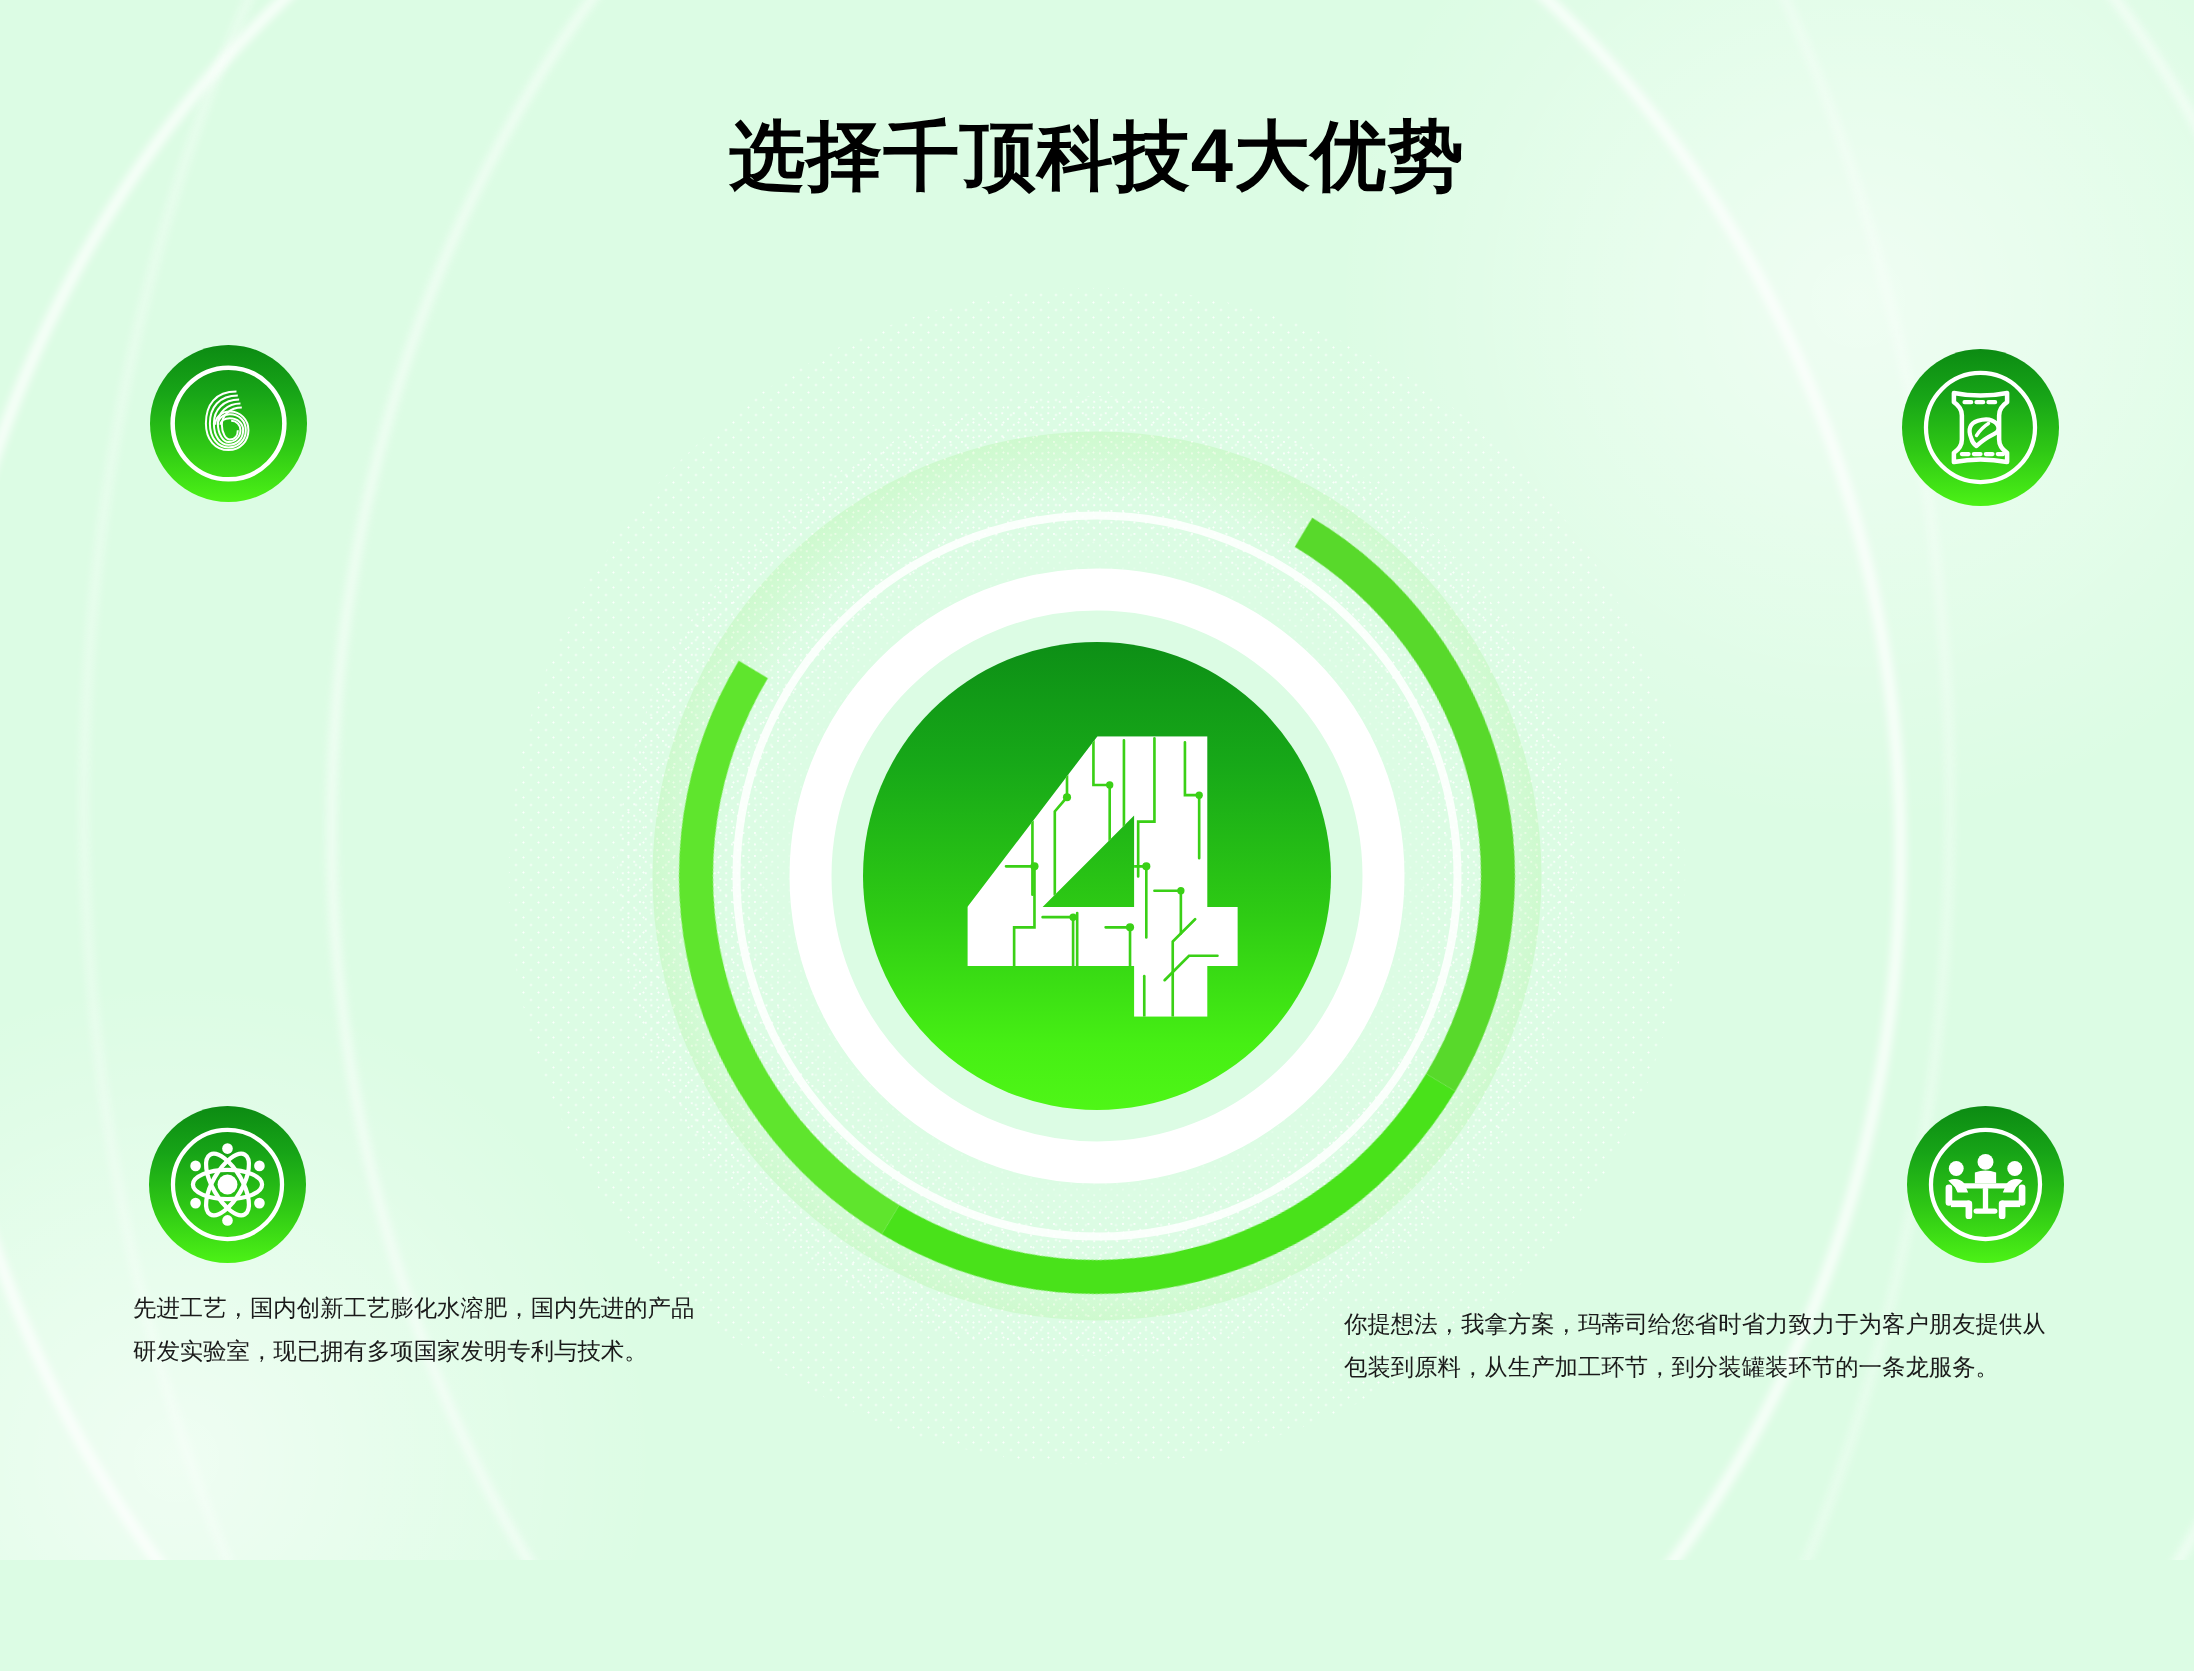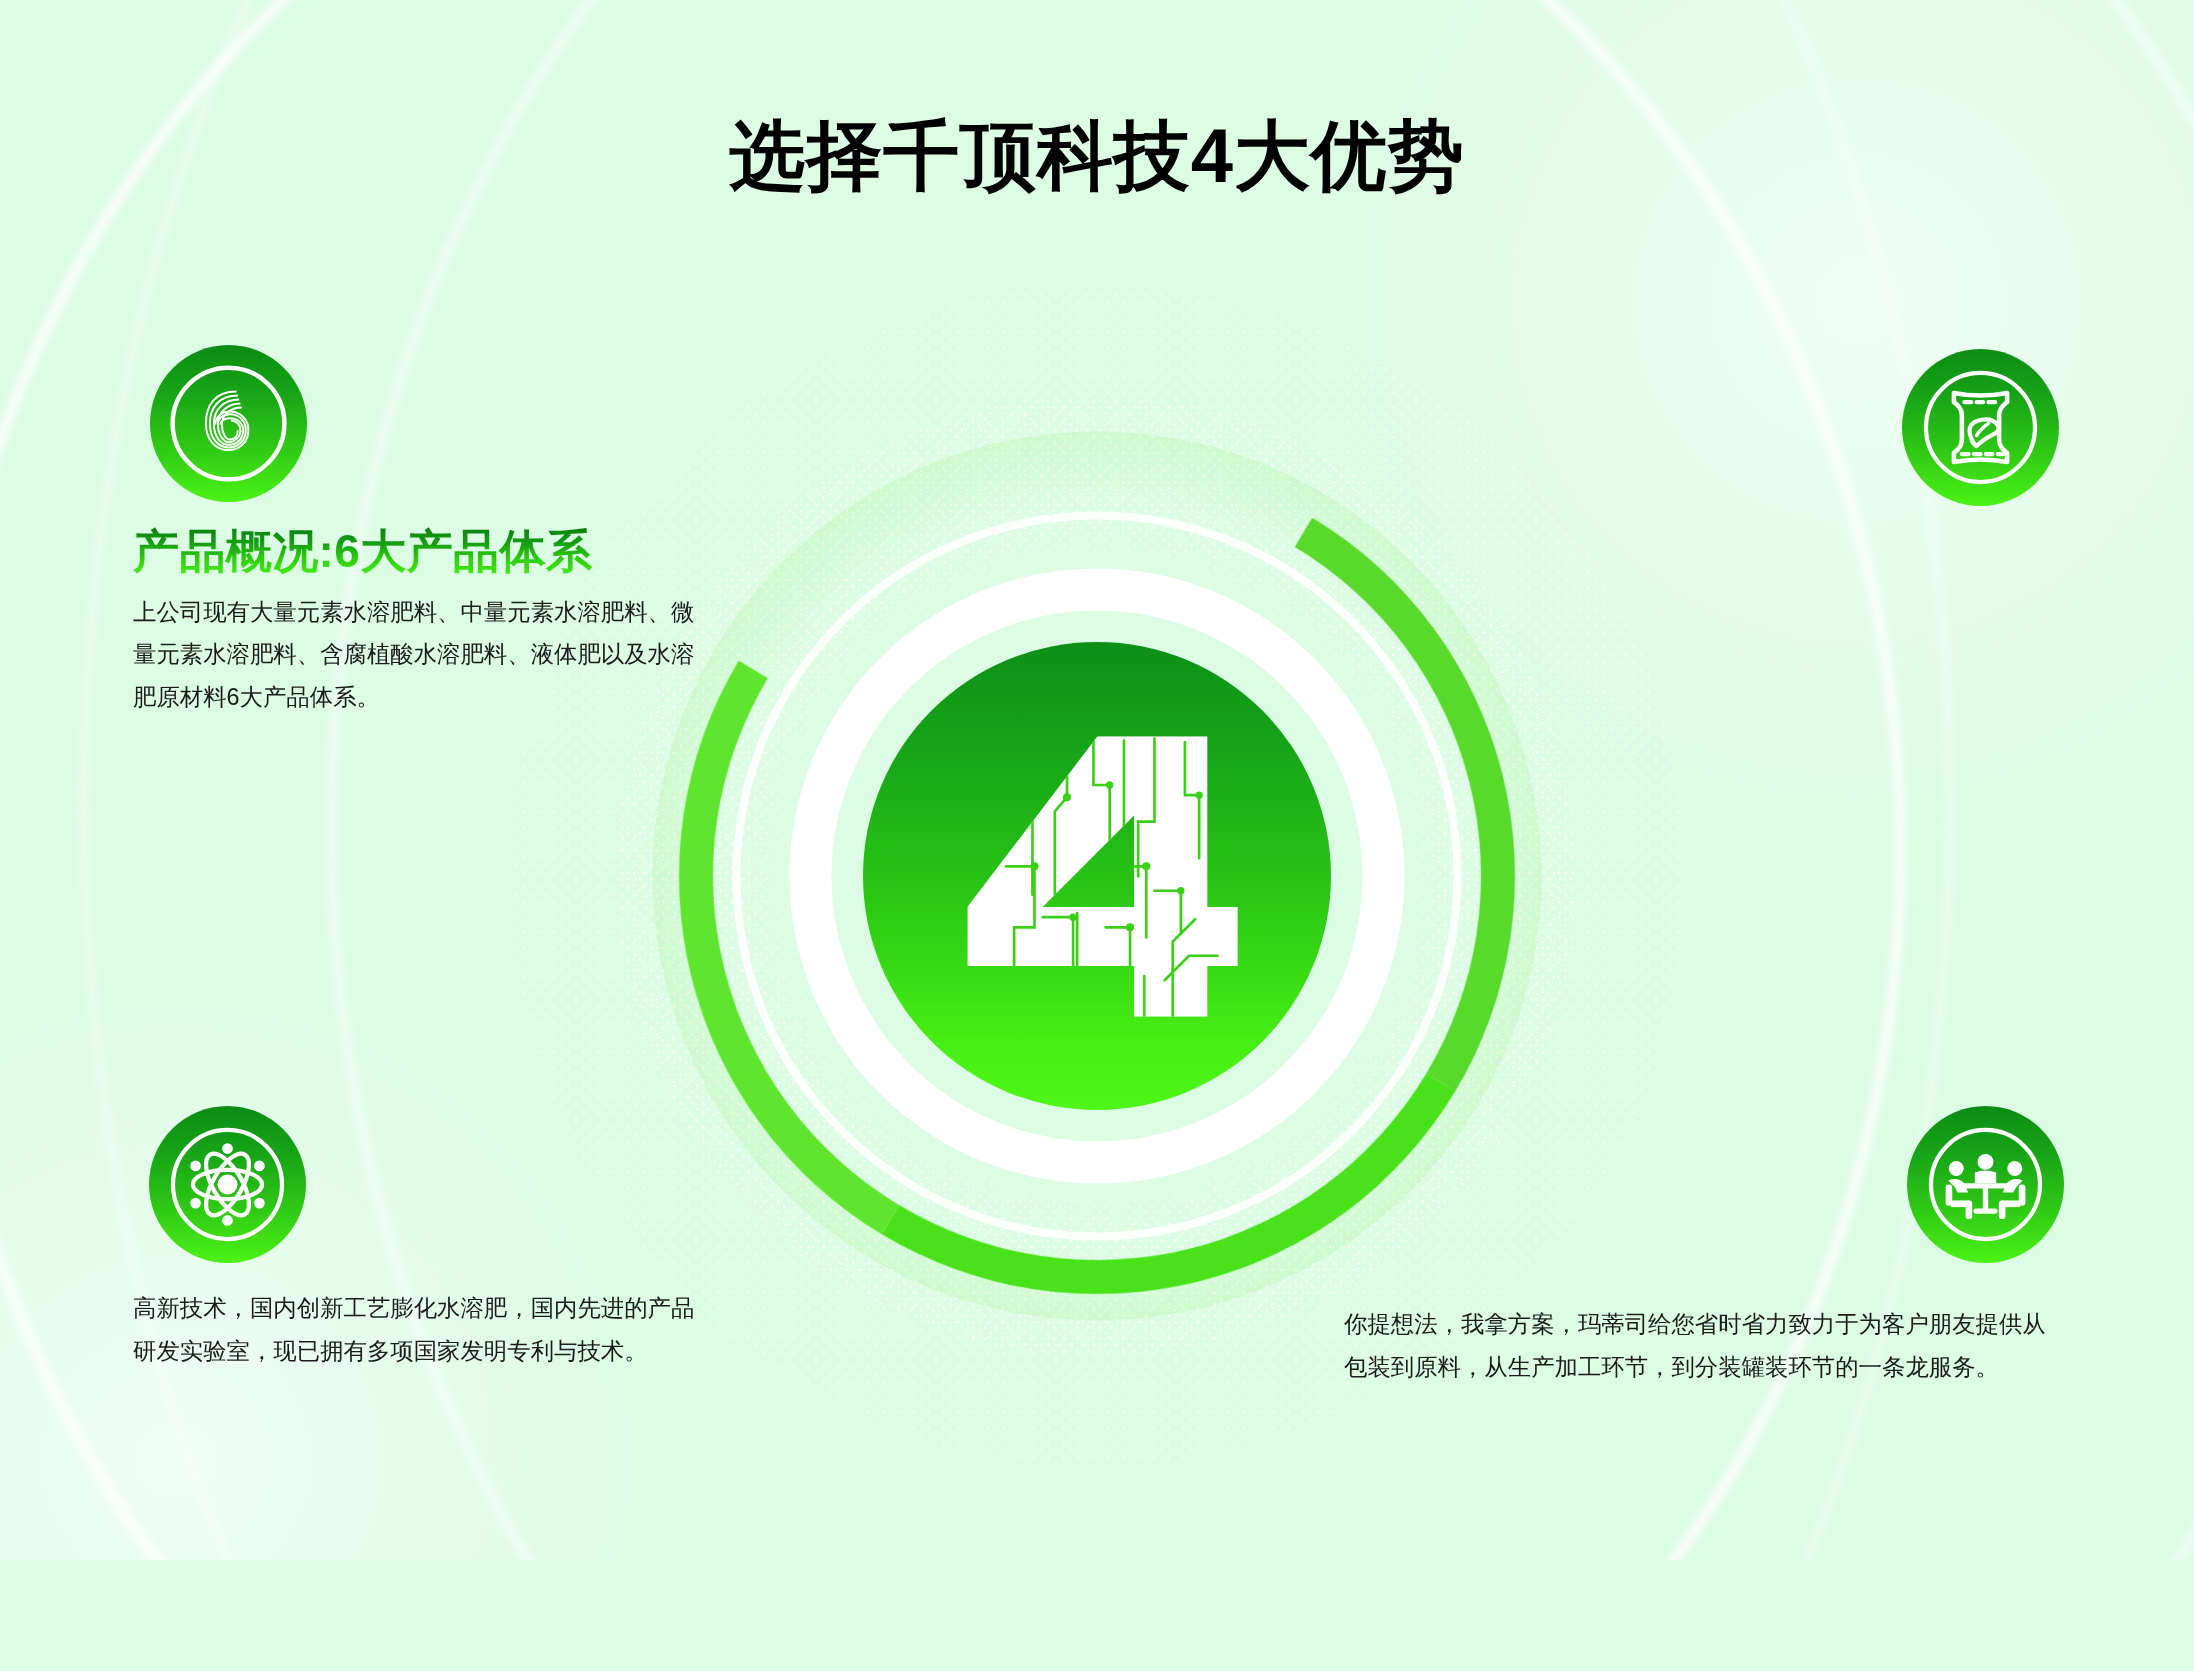--- a/index.html
+++ b/index.html
@@ -264,28 +264,24 @@
         <rect x="35" y="62" width="5" height="14" rx="2.4"></rect>
         <circle cx="72" cy="38" r="5.6"></circle>
         <path d="M78 47 q-7 -3 -12 2 l-3 7 h8 l2 -4 z"></path>
         <rect x="75" y="50" width="5" height="16" rx="2.4"></rect>
         <path d="M62 62 h14 v5 H62 z"></path>
         <rect x="60" y="62" width="5" height="14" rx="2.4"></rect>
       </g>
     </svg>
   </div>
 
-  <div class="feat left ft-tl">
-    <h3>产品概况:6大产品体系</h3>
-    <p>上公司现有大量元素水溶肥料、中量元素水溶肥料、微量元素水溶肥料、含腐植酸水溶肥料、液体肥以及水溶肥原材料6大产品体系。</p>
-  </div>
 
 
   <div class="feat left ft-bl">
-    <p>高新技术，国内创新工艺膨化水溶肥，国内先进的产品研发实验室，现已拥有多项国家发明专利与技术。</p>
+    <p>先进工艺，国内创新工艺膨化水溶肥，国内先进的产品研发实验室，现已拥有多项国家发明专利与技术。</p>
   </div>
 
   <div class="feat right ft-br">
     <p>你提想法，我拿方案，玛蒂司给您省时省力致力于为客户朋友提供从包装到原料，从生产加工环节，到分装罐装环节的一条龙服务。</p>
   </div>
 
 </div>
 
 
 </body></html>

